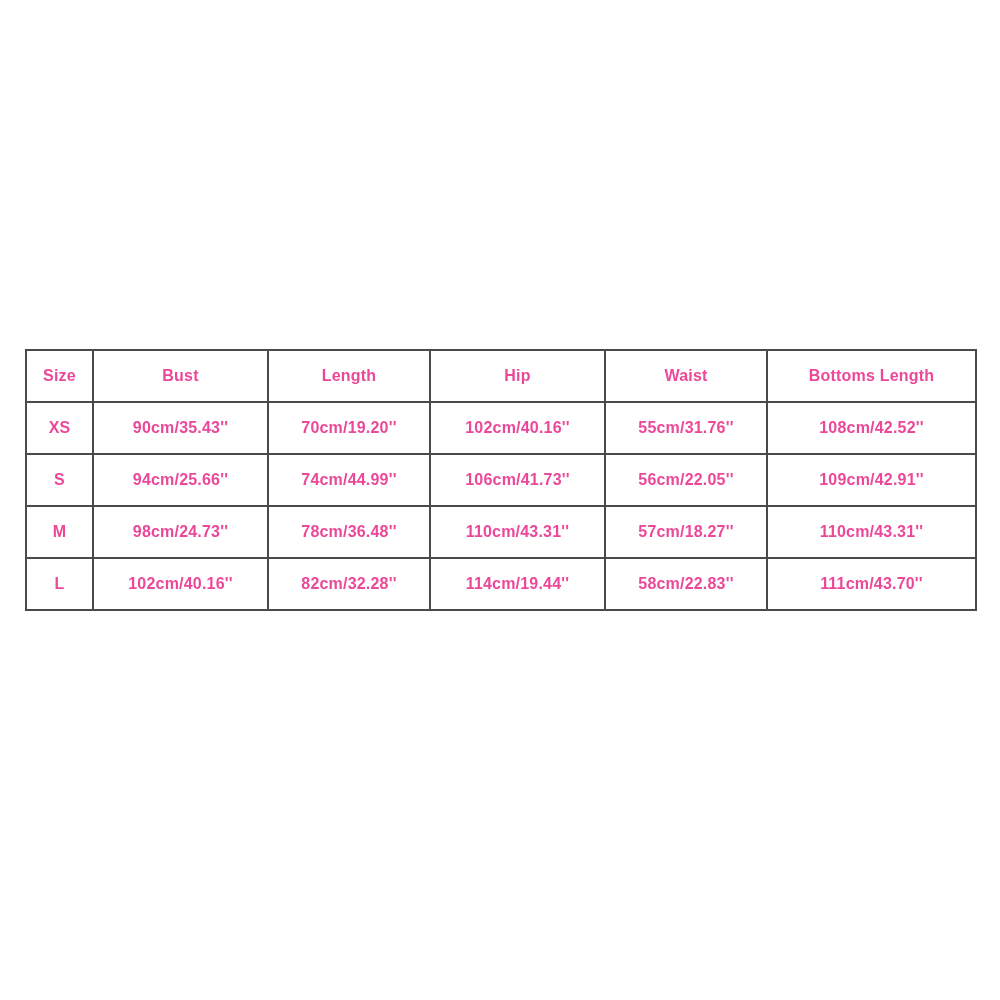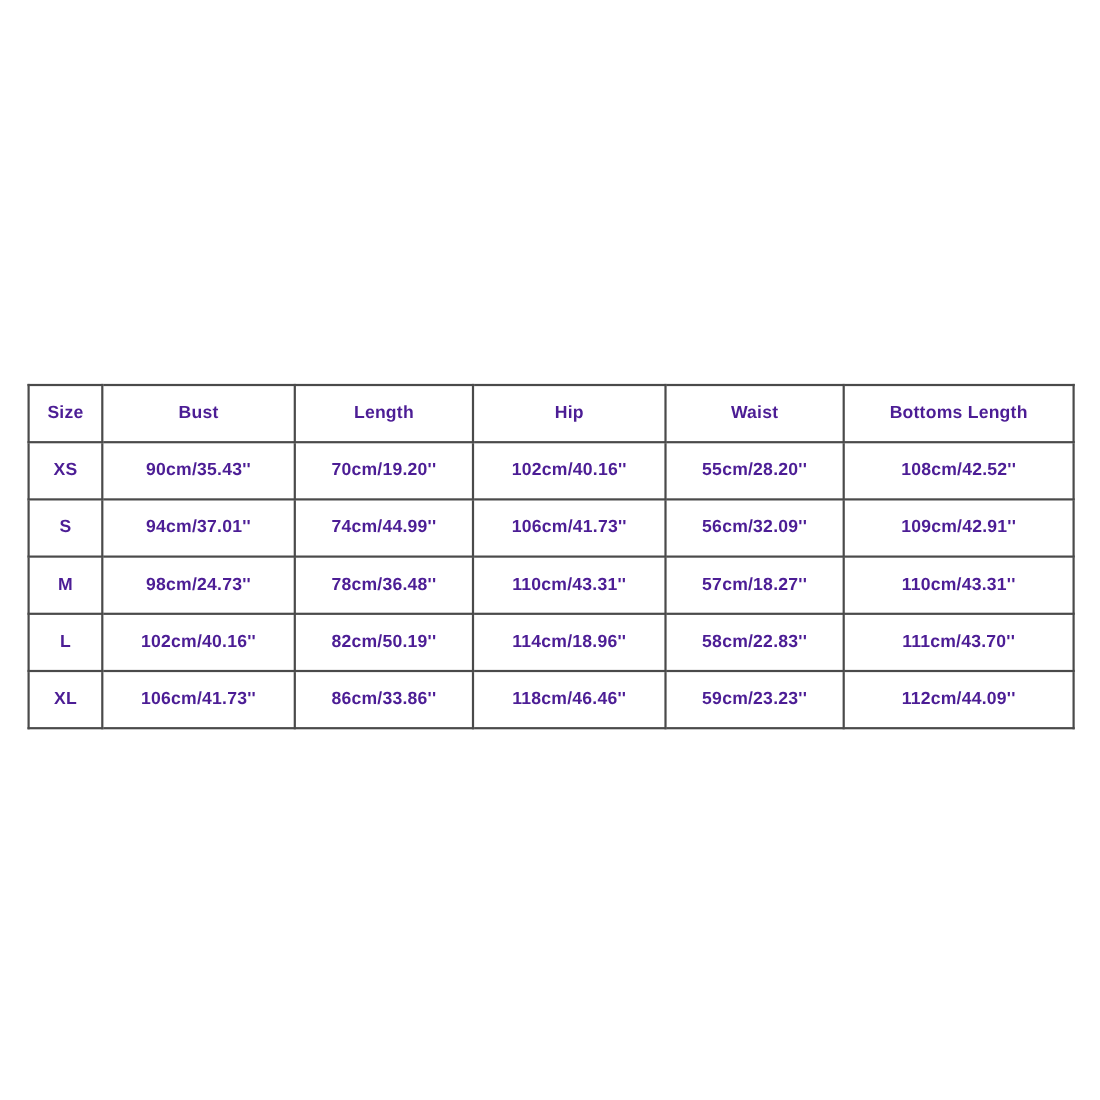--- a/index.html
+++ b/index.html
@@ -30,21 +30,21 @@
   }
   table.size-chart td,
   table.size-chart th {
     border: 2px solid #4a4a4a;
     height: 50px;
     padding: 0;
     text-align: center;
     vertical-align: middle;
     font-size: 16px;
     font-weight: 700;
-    color: #4c1d95;
+    color: #ec4899;
     letter-spacing: 0.2px;
     white-space: nowrap;
     overflow: hidden;
   }
 </style>
 </head>
 <body>
 
 <div class="canvas">
   <div class="size-chart-wrap">
@@ -66,51 +66,43 @@
           <th>Waist</th>
           <th>Bottoms Length</th>
         </tr>
       </thead>
       <tbody>
         <tr>
           <td>XS</td>
           <td>90cm/35.43''</td>
           <td>70cm/19.20''</td>
           <td>102cm/40.16''</td>
-          <td>55cm/28.20''</td>
+          <td>55cm/31.76''</td>
           <td>108cm/42.52''</td>
         </tr>
         <tr>
           <td>S</td>
-          <td>94cm/37.01''</td>
+          <td>94cm/25.66''</td>
           <td>74cm/44.99''</td>
           <td>106cm/41.73''</td>
-          <td>56cm/32.09''</td>
+          <td>56cm/22.05''</td>
           <td>109cm/42.91''</td>
         </tr>
         <tr>
           <td>M</td>
           <td>98cm/24.73''</td>
           <td>78cm/36.48''</td>
           <td>110cm/43.31''</td>
           <td>57cm/18.27''</td>
           <td>110cm/43.31''</td>
         </tr>
         <tr>
           <td>L</td>
           <td>102cm/40.16''</td>
-          <td>82cm/50.19''</td>
-          <td>114cm/18.96''</td>
+          <td>82cm/32.28''</td>
+          <td>114cm/19.44''</td>
           <td>58cm/22.83''</td>
           <td>111cm/43.70''</td>
-        </tr>
-        <tr>
-          <td>XL</td>
-          <td>106cm/41.73''</td>
-          <td>86cm/33.86''</td>
-          <td>118cm/46.46''</td>
-          <td>59cm/23.23''</td>
-          <td>112cm/44.09''</td>
         </tr>
       </tbody>
     </table>
   </div>
 </div>
 
 </body></html>

